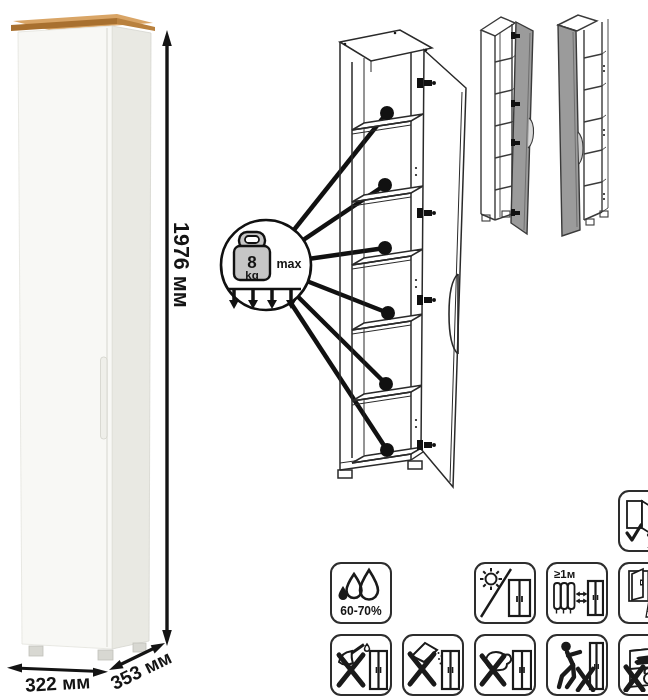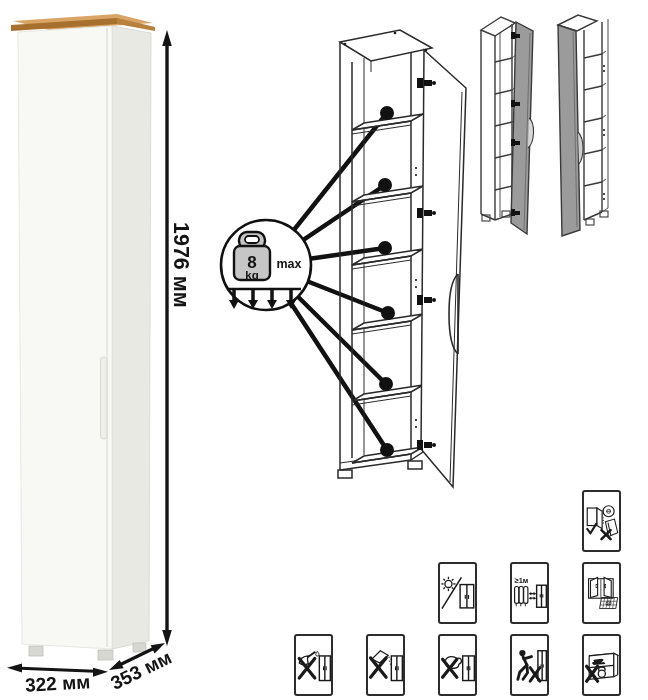--- a/index.html
+++ b/index.html
@@ -2,23 +2,23 @@
 <html><head>
 <meta charset="utf-8">
 <style>
   html,body{margin:0;padding:0;background:#fff;}
   body{font-family:"Liberation Sans",sans-serif;}
   .stage{position:relative;width:648px;height:700px;background:#ffffff;overflow:hidden;}
   .stage svg{position:absolute;display:block;}
   svg text{font-family:"Liberation Sans",sans-serif;fill:#141414;}
   .dim-label{font-weight:bold;}
   .icon-cell{
-    position:absolute;width:39px;height:62px;box-sizing:border-box;
-    border:2.4px solid #2d2d2d;border-radius:3px;background:#fff;
-    display:flex;align-items:center;justify-content:center;
+    position:absolute;width:62px;height:62px;box-sizing:border-box;
+    border:2.4px solid #2d2d2d;border-radius:11px;background:#fff;
+    display:flex;align-items:center;justify-content:center;margin-left:36px;
   }
   .icon-cell svg{position:static;}
   .ln{stroke:#1a1a1a;fill:none;}
   .fl{fill:#1a1a1a;stroke:none;}
 </style>
 </head>
 <body>
 
 <div class="stage">
 
@@ -282,20 +282,28 @@
         <polygon points="33,28 47,24 52,45 38,51" fill="#fff"></polygon>
         <line x1="37" y1="29.5" x2="41.5" y2="49.5"></line>
       </g>
       <g class="ln" stroke-width="4" stroke-linecap="round">
         <line x1="27" y1="41" x2="41" y2="55"></line>
           <line x1="41" y1="41" x2="27" y2="55"></line>
       </g>
     </svg>
   </div>
 
+  <div class="icon-cell" style="left:294px;top:562px">
+    <svg width="54" height="54" viewBox="0 0 54 54">
+      <path class="fl" d="M9,20 C9,20 4.5,26.5 4.5,29.5 a4.5,4.5 0 0 0 9,0 C13.5,26.5 9,20 9,20 z"></path>
+      <path class="ln" d="M20,8 C20,8 12.5,19 12.5,24.5 a7.5,7.5 0 0 0 15,0 C27.5,19 20,8 20,8 z" stroke-width="2.6" fill="#fff"></path>
+      <path class="ln" d="M35,4 C35,4 26,18 26,24.5 a9,9 0 0 0 18,0 C44,18 35,4 35,4 z" stroke-width="2.6" fill="#fff"></path>
+      <text x="27" y="49" font-size="12" font-weight="bold" text-anchor="middle">60-70%</text>
+    </svg>
+  </div>
 
 
   <div class="icon-cell" style="left:438px;top:562px">
     <svg width="54" height="54" viewBox="0 0 54 54">
       <g class="ln" stroke-width="2">
         <circle cx="13" cy="13" r="5.5" fill="#fff"></circle>
         <line x1="13" y1="2" x2="13" y2="5.5"></line>
           <line x1="13" y1="20.5" x2="13" y2="24"></line>
         <line x1="2" y1="13" x2="5.5" y2="13"></line>
           <line x1="20.5" y1="13" x2="24" y2="13"></line>

